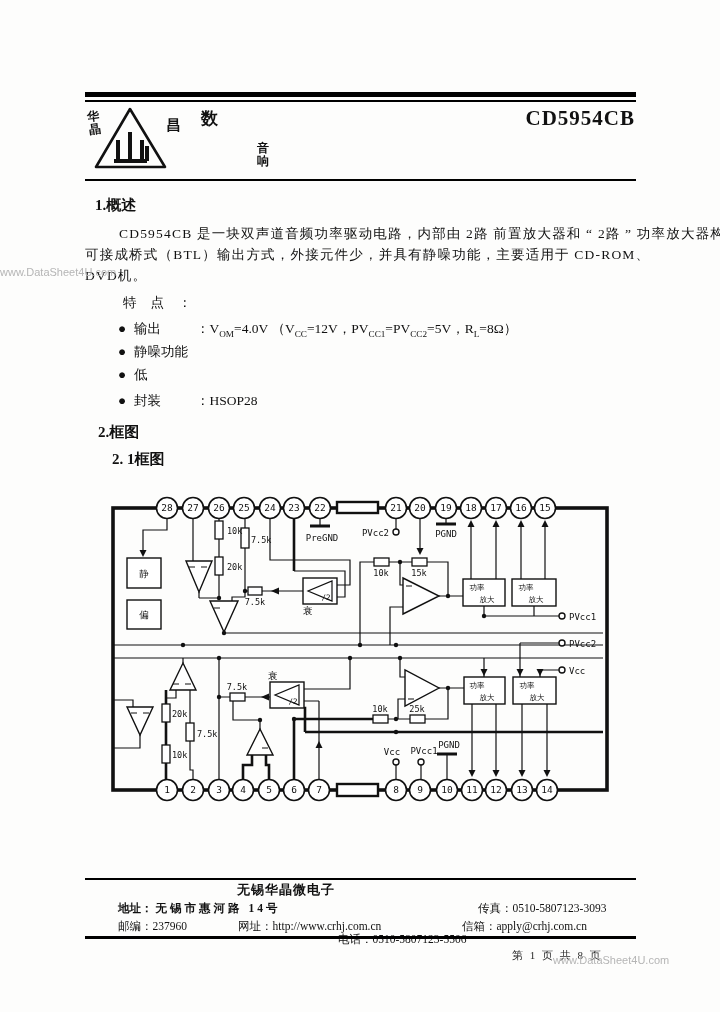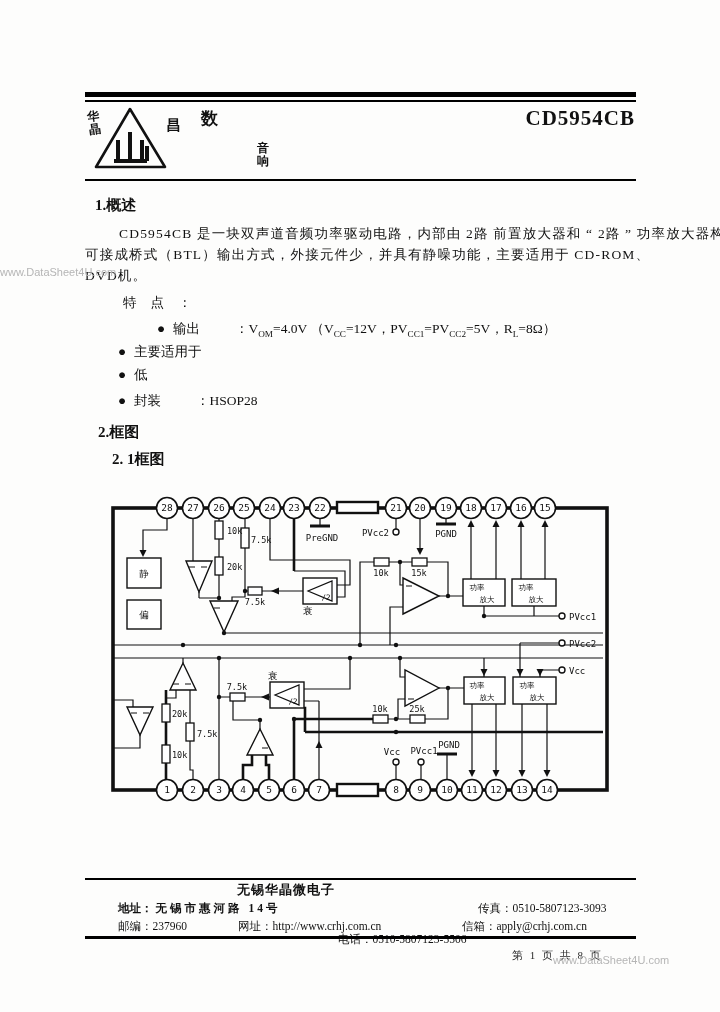--- a/index.html
+++ b/index.html
@@ -49,25 +49,25 @@
 <div class="abs h1" style="left:95px;top:196px;">1.概述</div>
 
 <div class="abs para" style="left:119px;top:225px;">CD5954CB 是一块双声道音频功率驱动电路，内部由 2路 前置放大器和 “ 2路 ” 功率放大器构成，</div>
 <div class="abs para" style="left:85px;top:246px;">可接成桥式（BTL）输出方式，外接元件少，并具有静噪功能，主要适用于 CD-ROM、</div>
 <div class="abs para" style="left:85px;top:267px;">DVD机。</div>
 
 <div class="abs wm" style="left:0px;top:266px;">www.DataSheet4U.com</div>
 
 <div class="abs feat" style="left:95px;top:294px;margin-left:28px;">特点：</div>
 
-<div class="abs bul" style="left:118px;top:320px;margin-left:39px;">
+<div class="abs bul" style="left:118px;top:320px;">
   <span class="dot">●</span><span class="lb">输出</span><span><span>：V</span><sub>OM</sub><span>=4.0V （V</span><sub>CC</sub><span>=12V，PV</span><sub>CC1</sub><span>=PV</span><sub>CC2</sub><span>=5V，R</span><sub>L</sub><span>=8Ω）</span></span>
 </div>
 <div class="abs bul" style="left:118px;top:343px;">
-  <span class="dot">●</span><span>主要适用于</span>
+  <span class="dot">●</span><span>静噪功能</span>
 </div>
 <div class="abs bul" style="left:118px;top:366px;">
   <span class="dot">●</span><span>低</span>
 </div>
 <div class="abs bul" style="left:118px;top:392px;">
   <span class="dot">●</span><span class="lb">封装</span><span>：HSOP28</span>
 </div>
 
 <div class="abs h1" style="left:98px;top:423px;">2.框图</div>
 <div class="abs h1" style="left:112px;top:450px;font-weight:bold;">2. 1框图</div>

